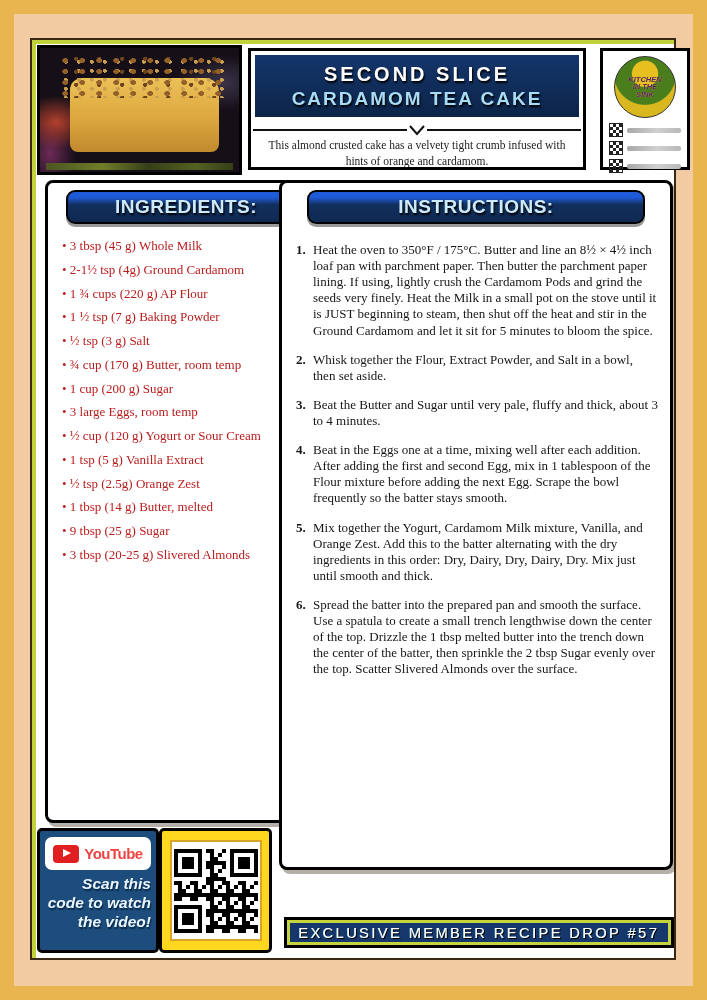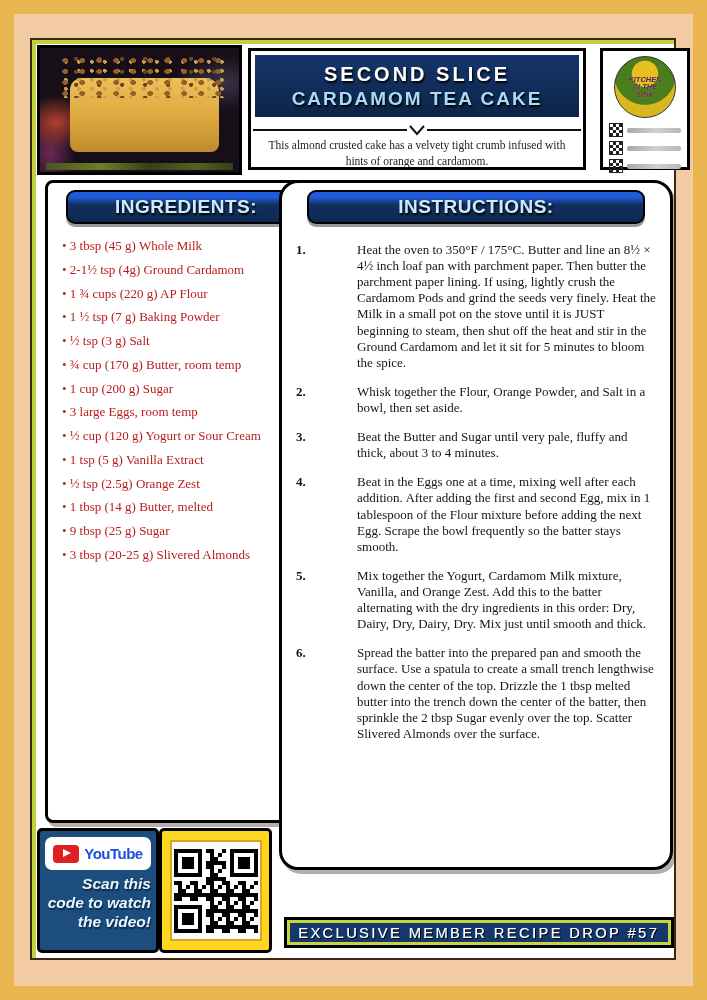--- a/index.html
+++ b/index.html
@@ -57,45 +57,45 @@
   .social-icon{width:12px;height:12px;border:1px solid #222;flex:none;
                background-image:linear-gradient(45deg,#222 25%,rgba(0,0,0,0) 25%,rgba(0,0,0,0) 75%,#222 75%),
                                 linear-gradient(45deg,#222 25%,rgba(0,0,0,0) 25%,rgba(0,0,0,0) 75%,#222 75%);
                background-size:6px 6px;background-position:0 0,3px 3px;}
   .social-bar{height:5px;flex:1;background:linear-gradient(90deg,#a8a8a8,#d0d0d0 55%,#b8b8b8);border-radius:2px;}
 
   
   .col{position:absolute;background:#fff;border:3px solid #000;border-radius:8px;
        box-sizing:border-box;box-shadow:3px 4px 0 rgba(40,25,5,.35);}
   .ingredients-box{left:5px;top:140px;width:282px;height:643px;margin-left:8px;}
-  .instructions-box{left:247px;top:140px;width:394px;height:690px;border-radius:19px;}
+  .instructions-box{left:247px;top:140px;width:394px;height:690px;}
   .col-header{margin:7px auto 0;width:87%;height:34px;border:2px solid #000;border-radius:9px;
               background:linear-gradient(180deg,#1f5bd8 0%,#1f5bd8 18%,#12305f 42%,#0e2850 100%);
               display:flex;align-items:center;justify-content:center;
               font-family:"Liberation Sans",sans-serif;font-weight:bold;font-size:19px;
               letter-spacing:.5px;color:#cdeafa;text-shadow:1px 2px 2px #000;
               box-shadow:0 3px 0 rgba(0,0,0,.4);box-sizing:border-box;}
   .ing-list{list-style:none;margin:14px 0 0;padding:0 8px 0 14px;}
   .ing-list li{font-size:13px;line-height:1.25;margin-bottom:7.5px;color:#b91c1c;
                padding-left:9px;text-indent:-9px;}
   .ing-list li::before{content:'• ';}
   .steps{list-style:none;margin:18px 0 0;padding:0 12px 0 14px;}
   .step{display:flex;margin-bottom:13px;font-size:13px;line-height:1.24;color:#161616;}
   .step .num{min-width:17px;font-weight:bold;}
-  .step .txt{flex:1;margin-left:44px;}
+  .step .txt{flex:1;}
 
   
   .video-panel{position:absolute;left:5px;top:788px;width:122px;height:125px;
                background:#1d4d7d;border:3px solid #000;border-radius:5px;box-sizing:border-box;padding:6px 5px;}
   .yt-card{background:#fff;border-radius:7px;height:33px;display:flex;align-items:center;
            justify-content:center;gap:5px;}
   .yt-play{width:26px;height:18px;background:#e02020;border-radius:4px;position:relative;flex:none;}
   .yt-play::after{content:'';position:absolute;left:10px;top:4.5px;border-left:8px solid #fff;
                   border-top:4.5px solid rgba(0,0,0,0);border-bottom:4.5px solid rgba(0,0,0,0);}
-  .yt-word{font-family:"Liberation Sans",sans-serif;font-weight:bold;font-size:15px;color:#1d4ed8;letter-spacing:-.5px;}
+  .yt-word{font-family:"Liberation Sans",sans-serif;font-weight:bold;font-size:15px;color:#ef4444;letter-spacing:-.5px;}
   .video-cta{margin-top:5px;text-align:right;font-family:"Liberation Sans",sans-serif;
              font-weight:bold;font-style:italic;font-size:15.5px;line-height:1.22;color:#eaf6ff;
              text-shadow:1px 2px 1px #0a2a4a;}
   .qr-panel{position:absolute;left:127px;top:788px;width:113px;height:125px;background:#ffd71e;
             border:3px solid #000;border-radius:5px;box-sizing:border-box;
             display:flex;align-items:center;justify-content:center;}
   .qr-inner{width:92px;height:101px;background:#fff;border:2px solid #d9a42a;box-sizing:border-box;
             display:flex;align-items:center;justify-content:center;}
   .banner{position:absolute;left:252px;top:877px;width:390px;height:31px;box-sizing:border-box;
           background:#15376b;border:3px solid #000;box-shadow:inset 0 0 0 3px #c6d43c;
@@ -175,21 +175,21 @@
       <div class="col-header">INSTRUCTIONS:</div>
       <ol class="steps">
 
           <li class="step">
             <span class="num">1.</span>
             <span class="txt">Heat the oven to 350°F / 175°C. Butter and line an 8½ × 4½ inch loaf pan with parchment paper. Then butter the parchment paper lining. If using, lightly crush the Cardamom Pods and grind the seeds very finely. Heat the Milk in a small pot on the stove until it is JUST beginning to steam, then shut off the heat and stir in the Ground Cardamom and let it sit for 5 minutes to bloom the spice.</span>
           </li>
 
           <li class="step">
             <span class="num">2.</span>
-            <span class="txt">Whisk together the Flour, Orange Powder, and Salt in a bowl, then set aside.</span>
+            <span class="txt">Whisk together the Flour, Extract Powder, and Salt in a bowl, then set aside.</span>
           </li>
 
           <li class="step">
             <span class="num">3.</span>
             <span class="txt">Beat the Butter and Sugar until very pale, fluffy and thick, about 3 to 4 minutes.</span>
           </li>
 
           <li class="step">
             <span class="num">4.</span>
             <span class="txt">Beat in the Eggs one at a time, mixing well after each addition. After adding the first and second Egg, mix in 1 tablespoon of the Flour mixture before adding the next Egg. Scrape the bowl frequently so the batter stays smooth.</span>

